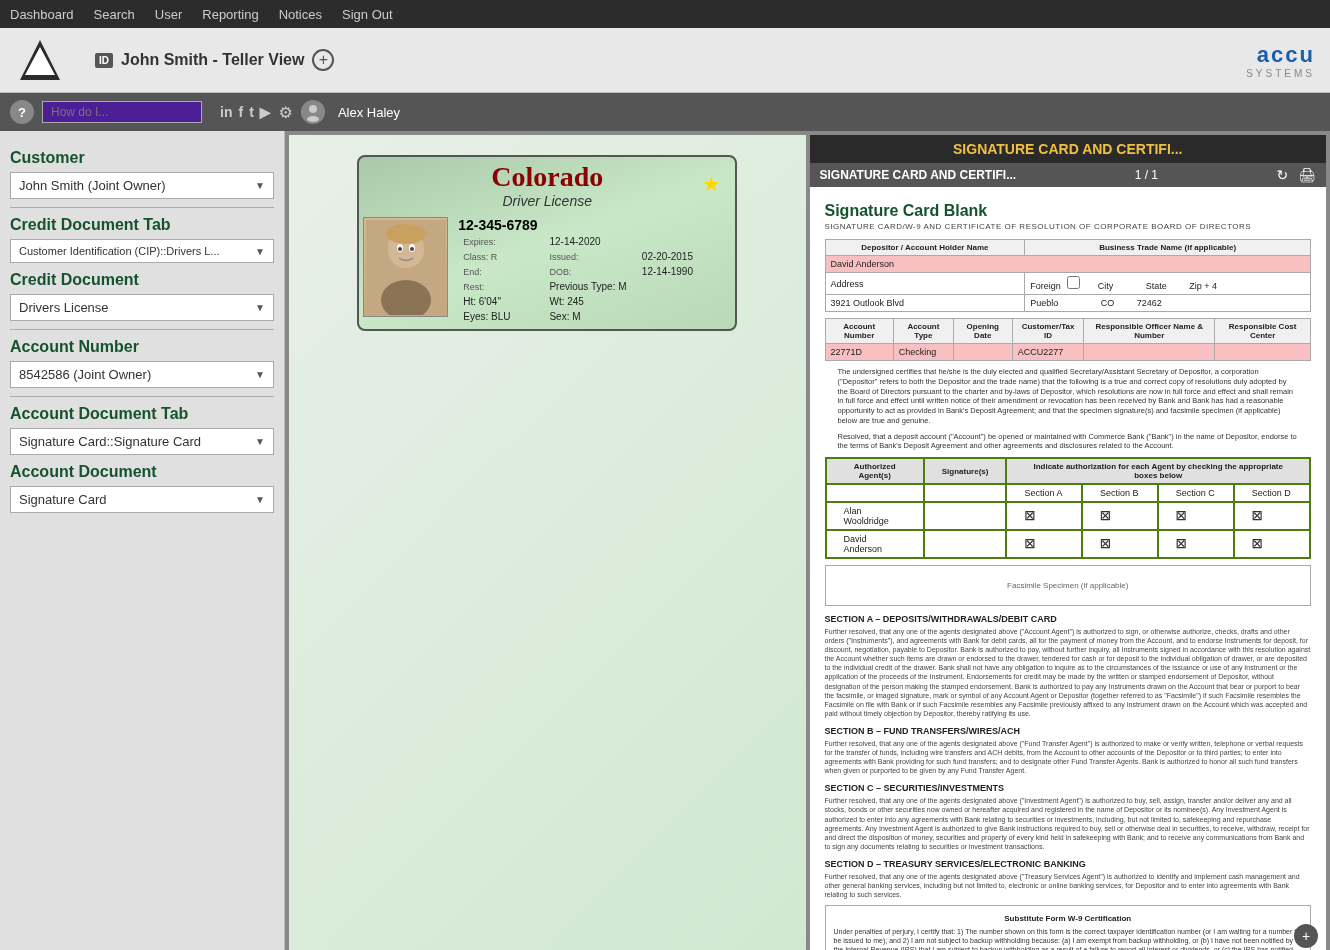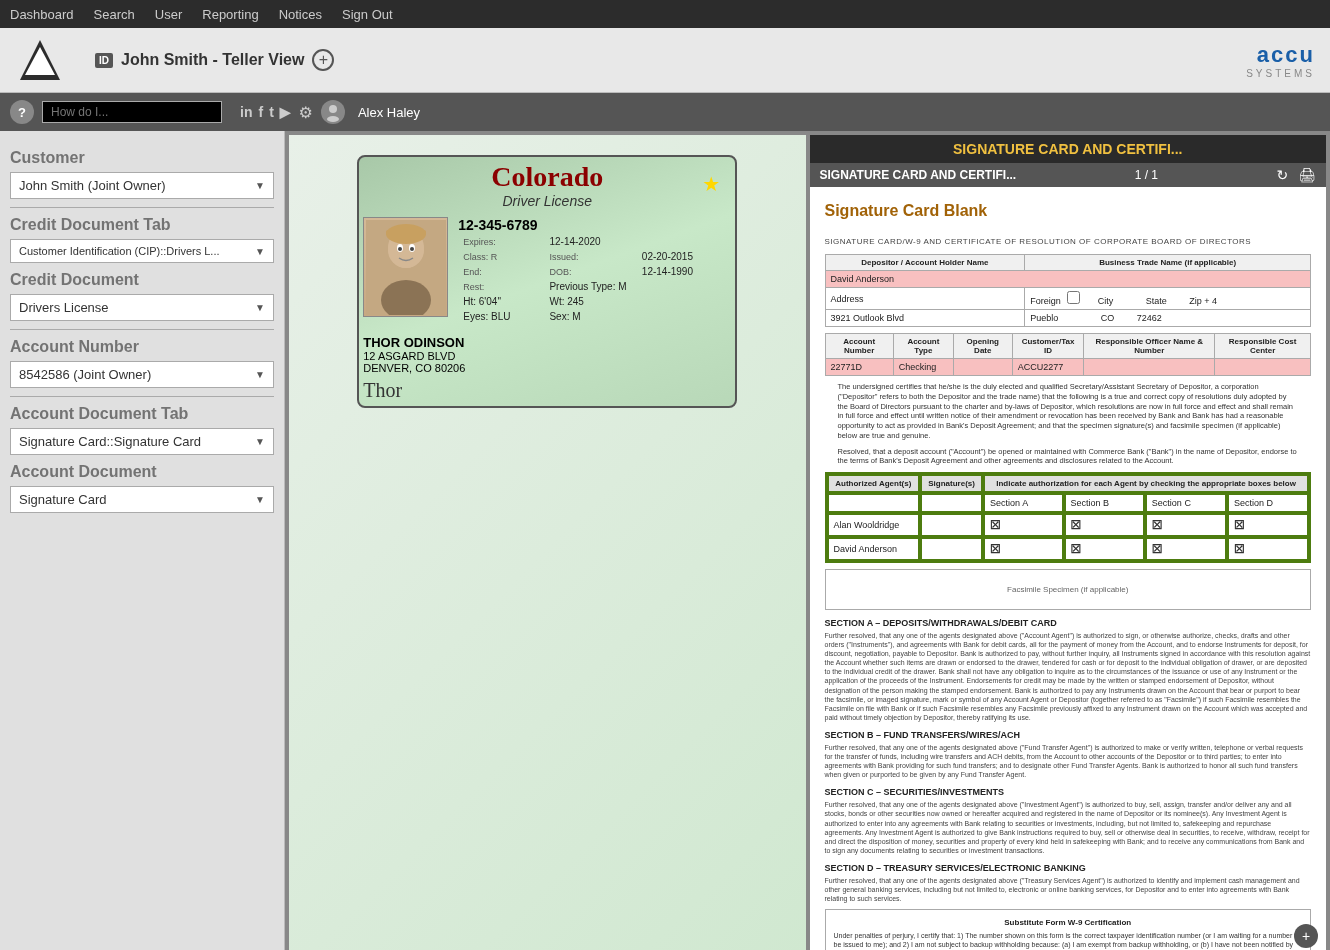--- a/index.html
+++ b/index.html
@@ -102,24 +102,24 @@
       color: white;
       border: none;
       border-radius: 50%;
       width: 24px;
       height: 24px;
       cursor: pointer;
       font-size: 13px;
       font-weight: bold;
     }
     .search-box {
-      background: #000000;
+      background: #4c1d95;
       border: 1px solid #aaa;
       padding: 3px 8px;
-      width: 180px;
+      width: 160px;
       font-size: 12px;
       color: #999;
     }
     .social-icons {
       display: flex;
       gap: 6px;
       margin-left: 10px;
     }
     .social-icon {
       color: #ccc;
@@ -157,21 +157,21 @@
     .sidebar {
       width: 285px;
       background: #e0e0e0;
       padding: 10px;
       border-right: 1px solid #bbb;
       overflow-y: auto;
     }
     .sidebar-section-title {
       font-size: 16px;
       font-weight: bold;
-      color: #737373;
+      color: #14532d;
       margin: 8px 0 5px 0;
     }
     .sidebar-dropdown {
       background: white;
       border: 1px solid #aaa;
       padding: 5px 8px;
       display: flex;
       justify-content: space-between;
       align-items: center;
       cursor: pointer;
@@ -344,22 +344,22 @@
     .sig-card-content {
       padding: 15px;
       font-size: 10px;
       color: #222;
       background: white;
     }
 
     .sig-card-title {
       font-size: 16px;
       font-weight: bold;
-      color: #a16207;
-      margin-bottom: 17px;
+      color: #14532d;
+      margin-bottom: 2px;
     }
     .sig-card-subtitle {
       font-size: 8px;
       color: #444;
       font-weight: normal;
       letter-spacing: 0.5px;
       margin-bottom: 8px;
     }
 
     .sig-table {
@@ -388,22 +388,22 @@
       margin: 6px 13px;
     }
 
     .auth-table {
       width: 100%;
       border-collapse: collapse;
       font-size: 9px;
       margin: 6px 0;
     }
     .auth-table td, .auth-table th {
-      border: 4px solid #4d7c0f;
-      padding: 3px 5px;
+      border: 2px solid #4d7c0f;
+      padding: 3px 17px;
     }
     .auth-table th {
       background: #e0e0e0;
       font-size: 8px;
       text-align: center;
     }
 
     .facs-box {
       border: 1px solid #aaa;
       padding: 15px;
@@ -619,26 +619,20 @@
                     <td>Wt: 245</td>
                   </tr>
                   <tr>
                     <td>Eyes: BLU</td>
                     <td>Sex: M</td>
                   </tr>
                 </tbody>
                   </table>
               </div>
             </div>
-            <div class="license-footer">
-              <div class="license-name">THOR ODINSON</div>
-              <div class="license-address">12 ASGARD BLVD</div>
-              <div class="license-address">DENVER, CO 80206</div>
-              <div class="license-sig">Thor</div>
-            </div>
           </div>
         </div>
       </div>
     </div>
 
     <div class="doc-panel">
       <div class="doc-panel-header">SIGNATURE CARD AND CERTIFI...</div>
       <div class="sig-panel-toolbar">
         <span class="doc-title">SIGNATURE CARD AND CERTIFI...</span>
         <span class="page-info">1 / 1</span>

